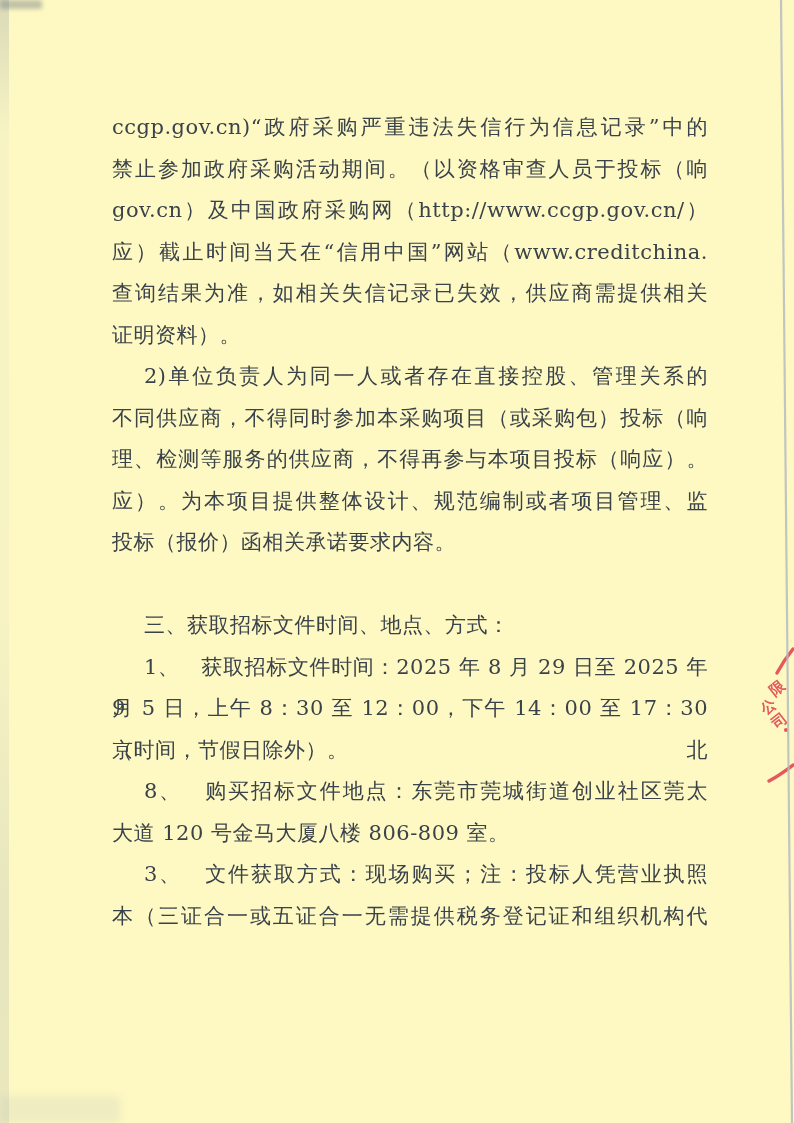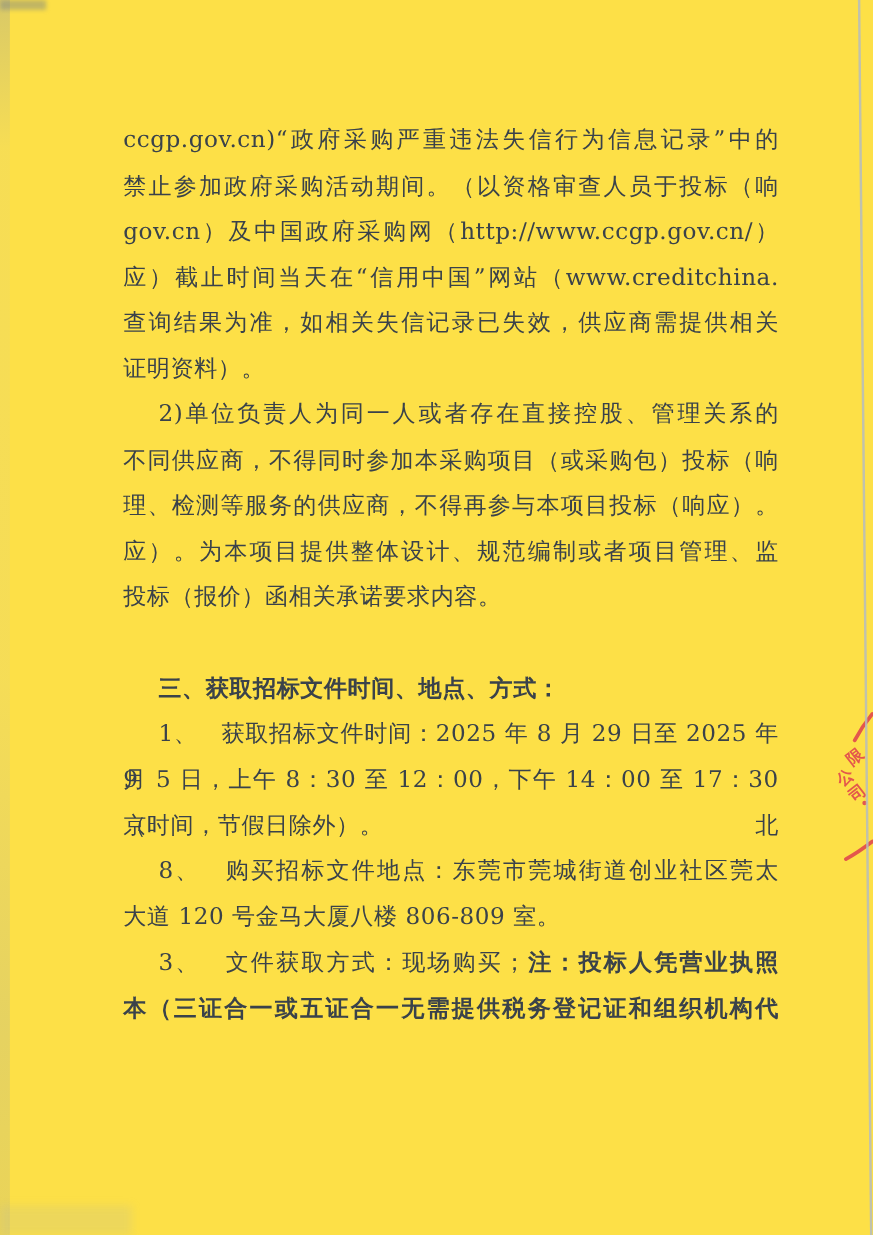--- a/index.html
+++ b/index.html
@@ -17,38 +17,38 @@
     position:absolute;left:112px;top:107px;width:596px;
     font-size:21px;
   }
   .line{
     height:41.5px;line-height:41.5px;
     text-align:justify;
     letter-spacing:0.5px;
   }
   .line.just{text-align-last:justify;}
   .line.ind{text-indent:32px;}
-  .line .b{font-weight:700;}
+  .line .b{font-weight:400;}
   .spacer{height:41.5px;}
   
   .edge-svg{position:absolute;left:0;top:0;pointer-events:none;}
   
   .stamp-svg{position:absolute;left:752px;top:642px;opacity:.88;}
   .stamp-svg text{font-weight:700;font-family:"DejaVu Serif","Liberation Serif",serif;}
   
   .smudge{position:absolute;pointer-events:none;}
   .sm-left{left:0;top:0;width:9px;height:100%;
     background:linear-gradient(180deg,rgba(150,158,163,.35),rgba(190,196,200,.10) 12%,rgba(190,196,200,.12) 55%,rgba(160,168,173,.25) 83%,rgba(150,158,163,.18));}
   .sm-corner{left:0;top:0;width:42px;height:9px;background:rgba(120,128,134,.45);filter:blur(2px);}
   .sm-bottom{left:0;top:1096px;width:120px;height:27px;background:rgba(168,176,181,.18);filter:blur(4px);}
 </style>
 </head>
 <body>
 
-<div class="sheet" style="background: #fde047; color: rgb(58, 66, 74);">
+<div class="sheet" style="background: #fef9c3; color: rgb(58, 66, 74);">
 
   <div class="content" id="doc-lines">
       <div class="line just"><span>ccgp.gov.cn)“政府采购严重违法失信行为信息记录”中的</span></div>
       <div class="line just"><span>禁止参加政府采购活动期间。（以资格审查人员于投标（响</span></div>
       <div class="line just"><span>gov.cn）及中国政府采购网（http://www.ccgp.gov.cn/）</span></div>
       <div class="line just"><span>应）截止时间当天在“信用中国”网站（www.creditchina.</span></div>
       <div class="line just"><span>查询结果为准，如相关失信记录已失效，供应商需提供相关</span></div>
       <div class="line"><span>证明资料）。</span></div>
       <div class="line just ind"><span>2)单位负责人为同一人或者存在直接控股、管理关系的</span></div>
       <div class="line just"><span>不同供应商，不得同时参加本采购项目（或采购包）投标（响</span></div>

